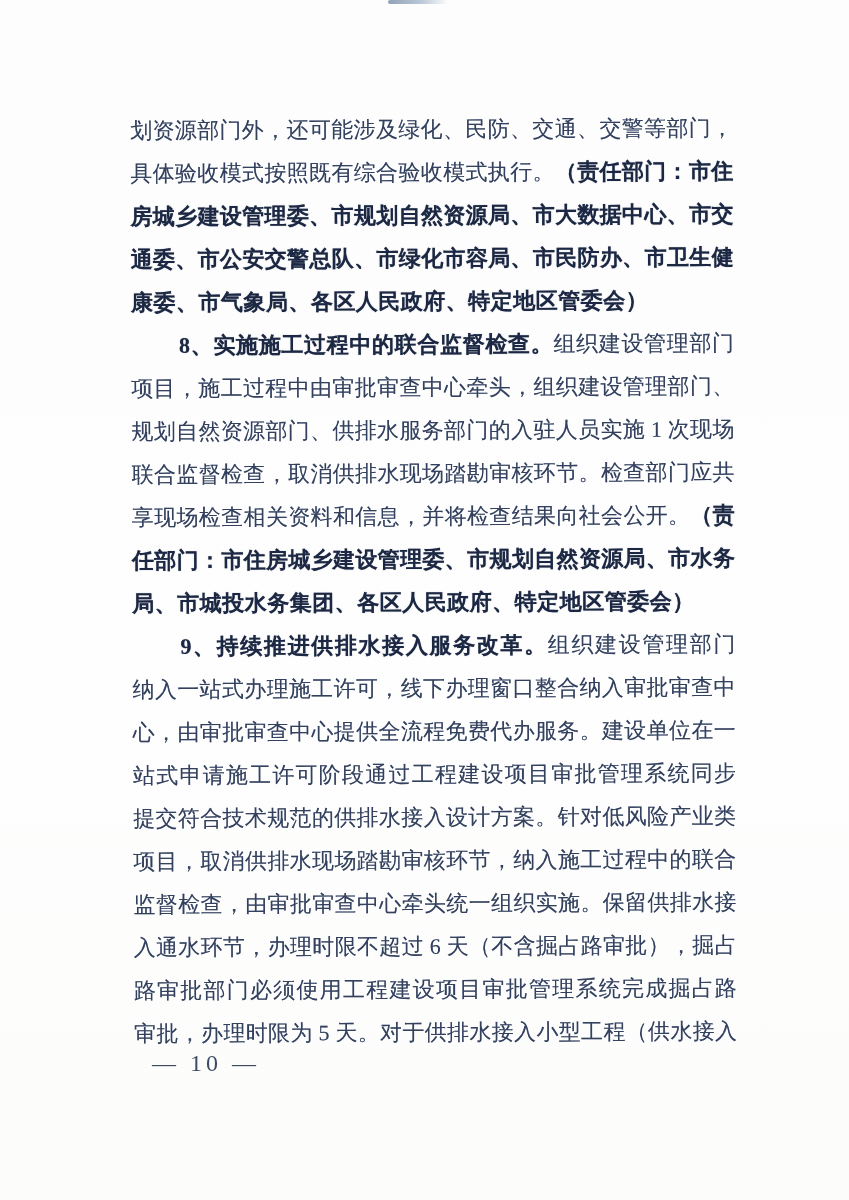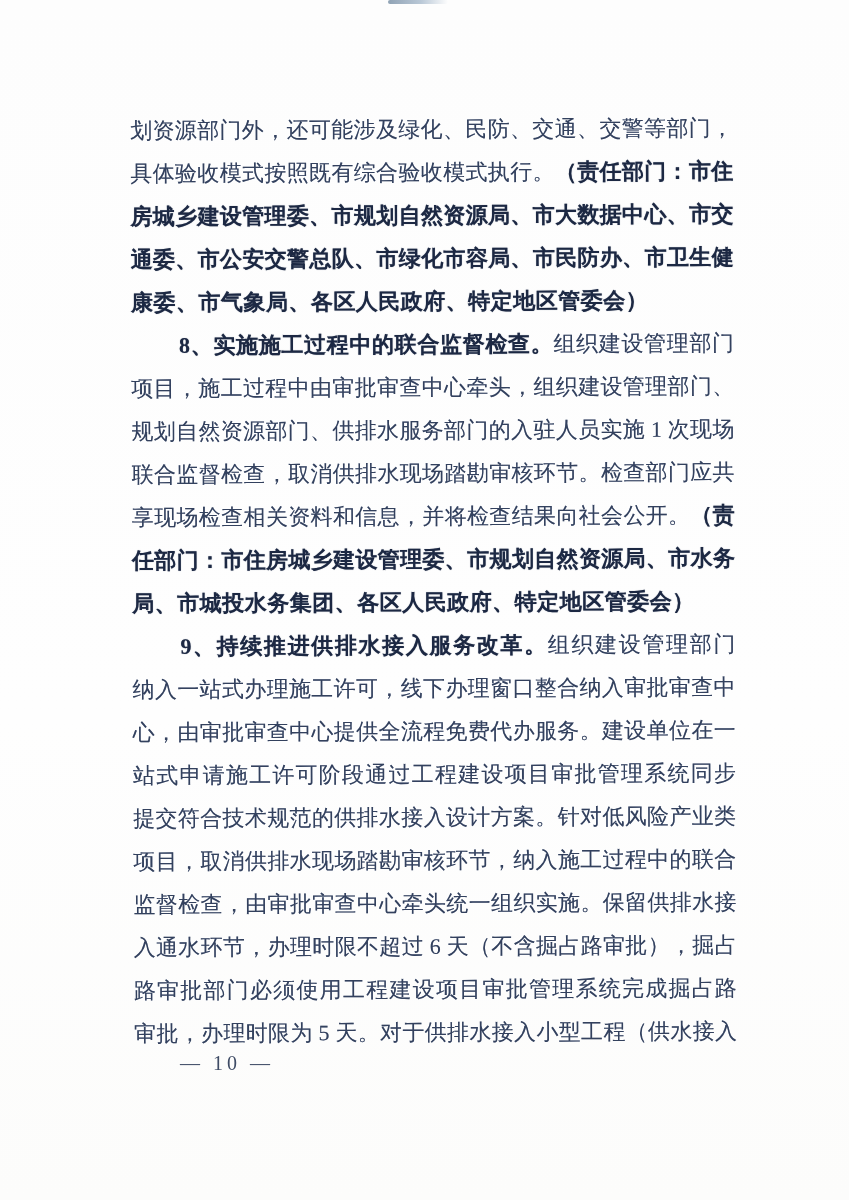--- a/index.html
+++ b/index.html
@@ -66,26 +66,25 @@
   .seg { }
   .seg.bold {
     font-weight: 700;
     color: #1c2843;
     text-shadow: 0 0 0.8px rgba(25, 38, 66, 0.6);
   }
   .pagenum {
     position: absolute;
     left: 152px;
     top: 1050px;
-    font-size: 20px;
+    font-size: 24px;
     line-height: 26px;
     letter-spacing: 4px;
     color: #3f4c66;
     font-family: "Liberation Serif", "DejaVu Serif", serif;
-    margin-left: 28px;
   }
 </style>
 </head>
 <body>
 
 <div class="page">
   <div class="smudge"></div>
   <div class="doc">
       <div class="paragraph">
         <div class="line just"><span class="seg">划资源部门外，还可能涉及绿化、民防、交通、交警等部门，</span></div>

